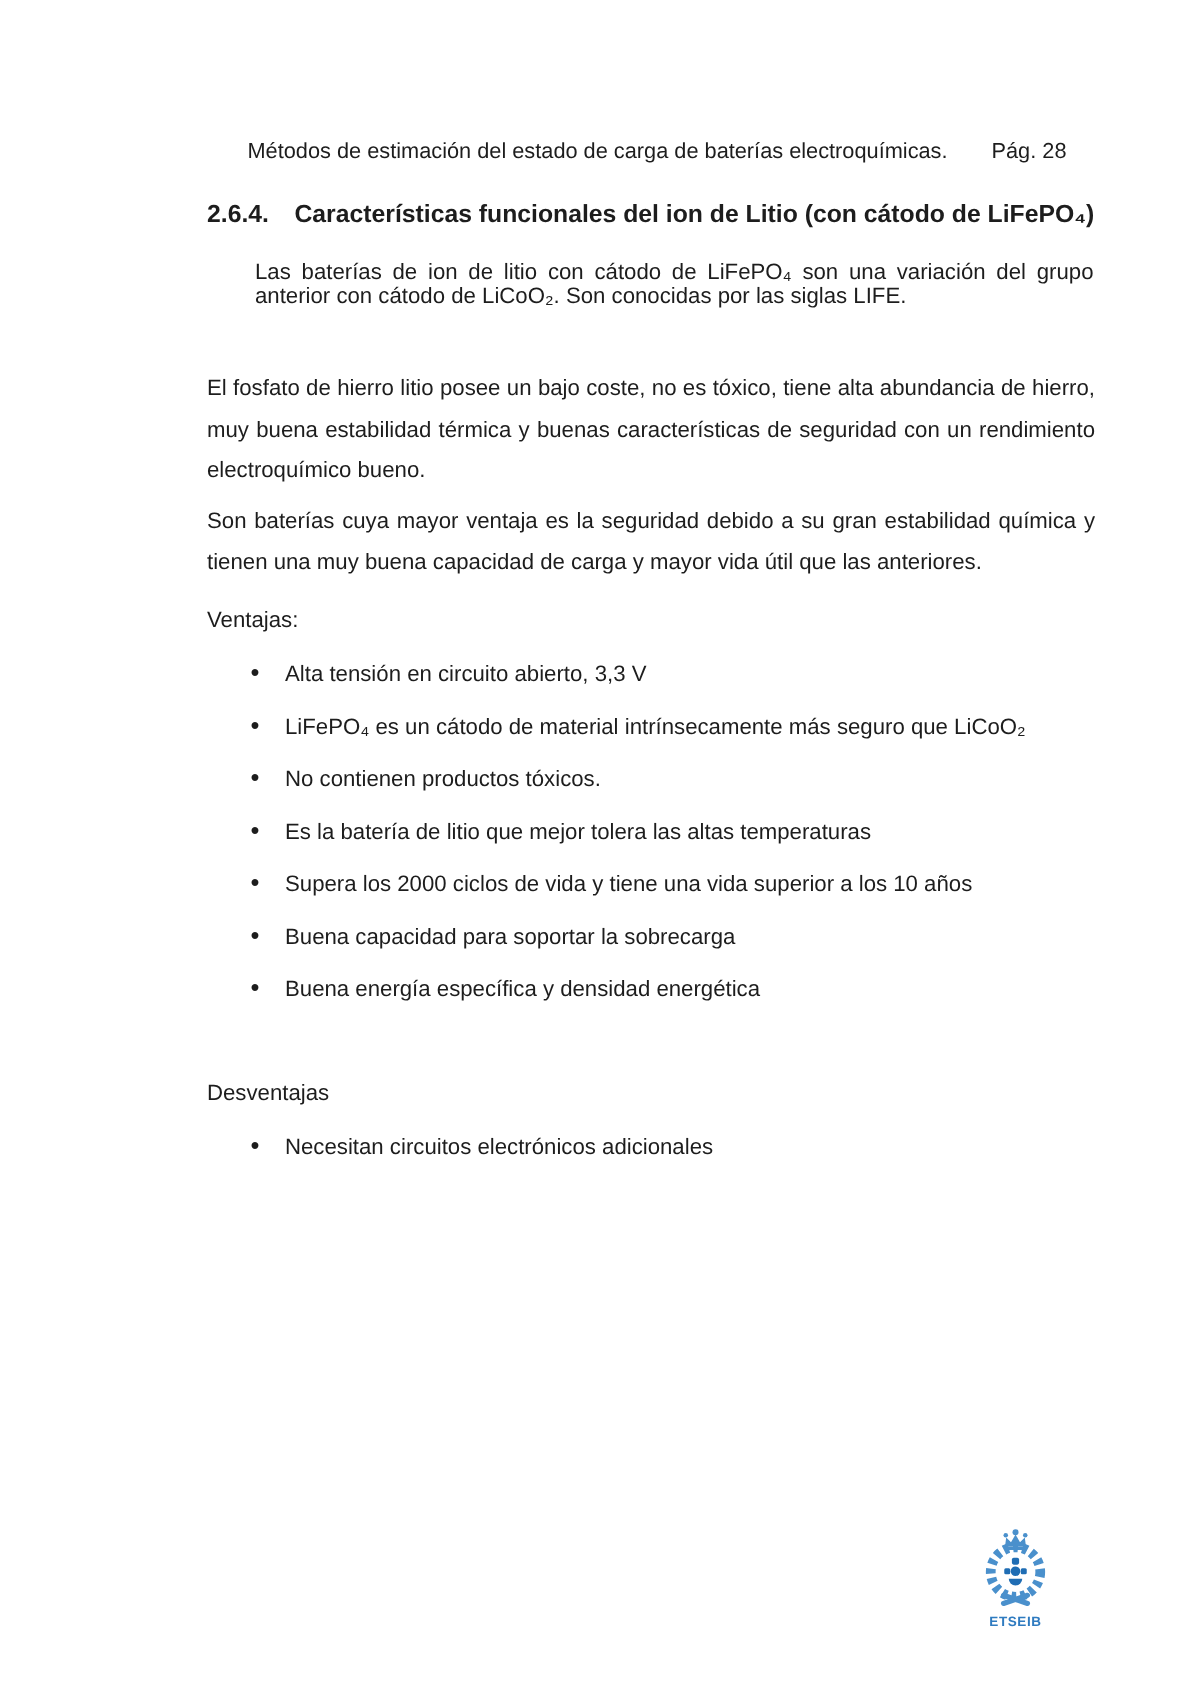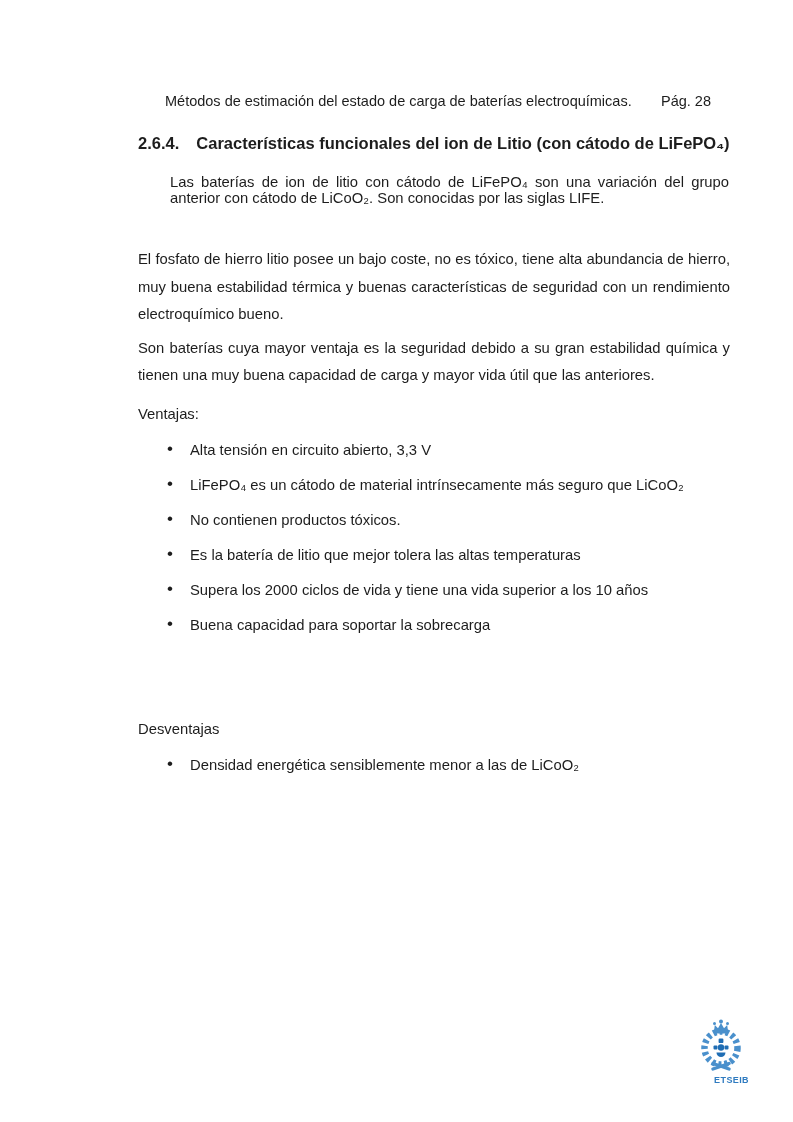--- a/index.html
+++ b/index.html
@@ -84,24 +84,24 @@
   ul.bullet-list li::before {
     content: "\2022";
     position: absolute;
     left: 29px;
     top: -1px;
     font-size: 17px;
     color: #1d1d1d;
   }
   .logo {
     position: absolute;
-    left: 691px;
+    left: 648px;
     top: 995px;
     width: 58px;
-    text-align: right;
+    text-align: center;
   }
   .logo-caption {
     margin-top: 0px;
     font-size: 9px;
     font-weight: bold;
     letter-spacing: 0.4px;
     color: #2f7bc0;
   }
   .bottom-bar {
     position: absolute;
@@ -135,26 +135,27 @@
 
   <div class="list-label label-ventajas">Ventajas:</div>
 
   <ul class="bullet-list adv-list">
     <li>Alta tensión en circuito abierto, 3,3 V</li>
     <li>LiFePO₄ es un cátodo de material intrínsecamente más seguro que LiCoO₂</li>
     <li>No contienen productos tóxicos.</li>
     <li>Es la batería de litio que mejor tolera las altas temperaturas</li>
     <li>Supera los 2000 ciclos de vida y tiene una vida superior a los 10 años</li>
     <li>Buena capacidad para soportar la sobrecarga</li>
+    <li>Buena energía específica y densidad energética</li>
   </ul>
 
   <div class="list-label label-desventajas">Desventajas</div>
 
   <ul class="bullet-list dis-list">
-    <li>Densidad energética sensiblemente menor a las de LiCoO₂</li>
+    <li>Necesitan circuitos electrónicos adicionales</li>
   </ul>
 
   <div class="logo">
     <svg width="56" height="52" viewBox="0 0 56 52">
 
       <circle cx="28" cy="29" r="16.5" fill="none" stroke="#4a90cc" stroke-width="6.5" stroke-dasharray="3.4 2.9"></circle>
 
       <g fill="#4a90cc">
         <circle cx="28" cy="2.5" r="2"></circle>
         <circle cx="21.5" cy="4.5" r="1.5"></circle>

